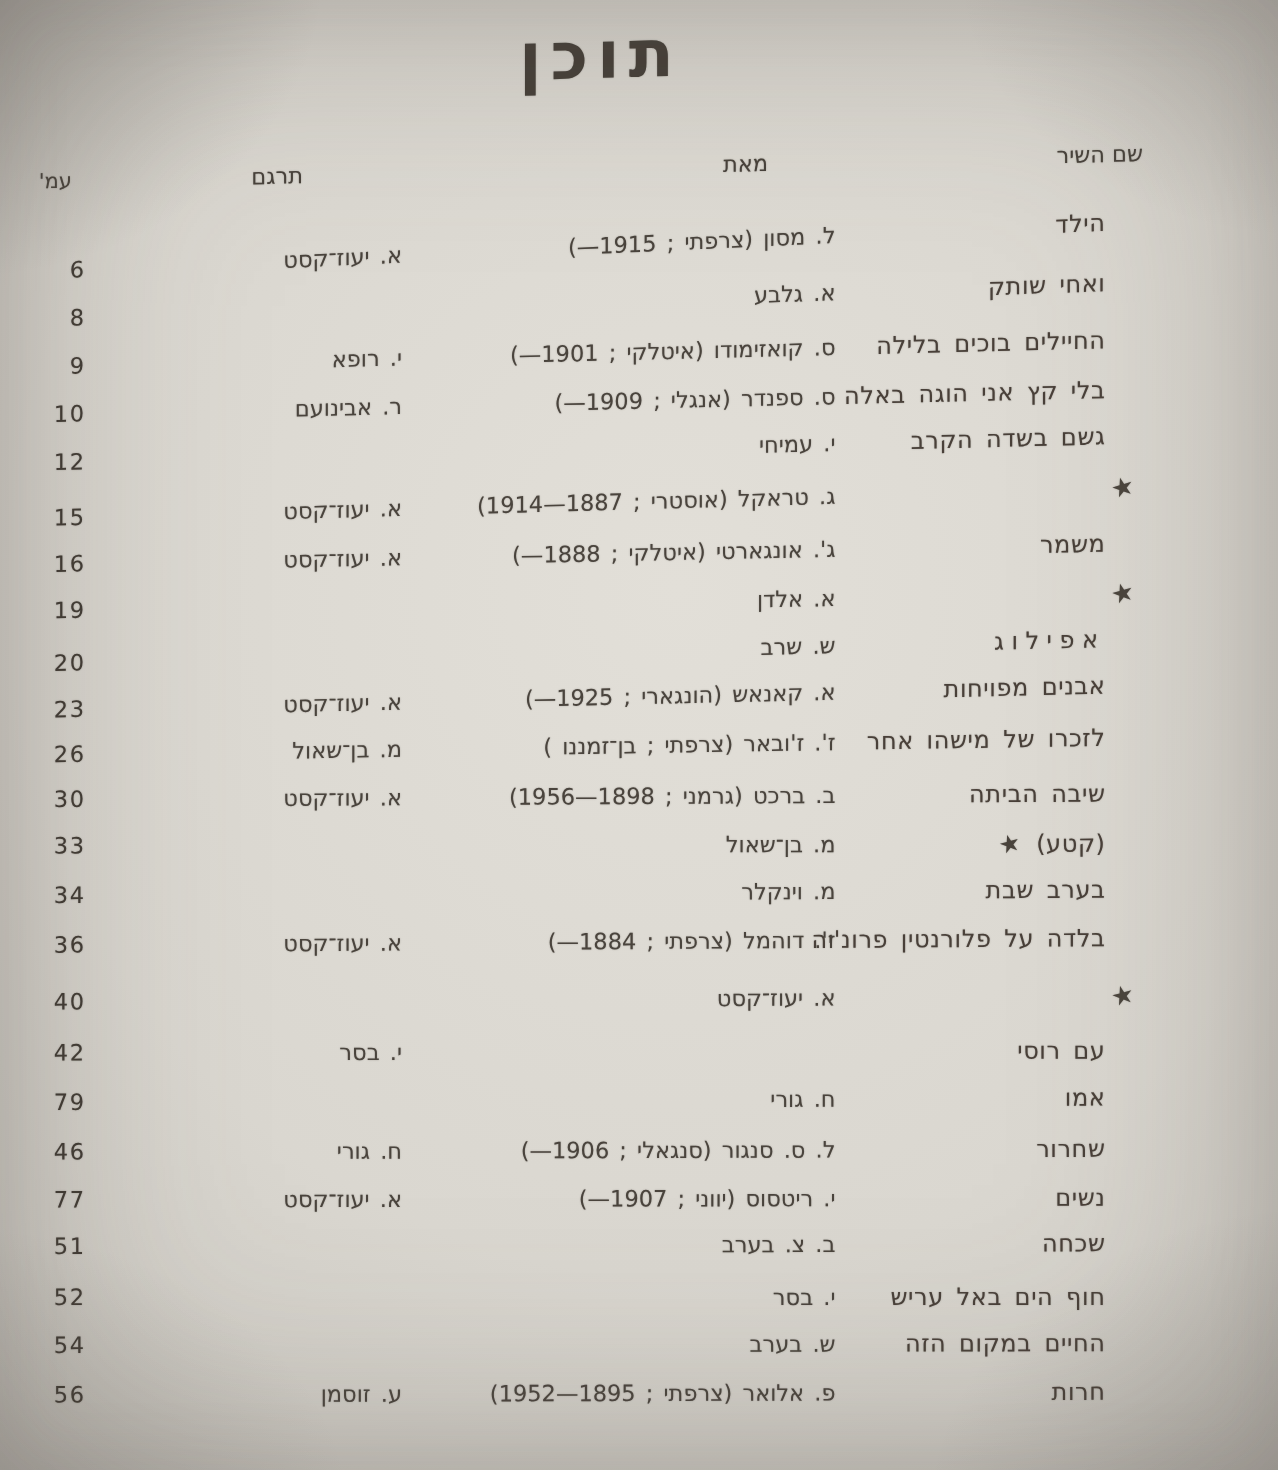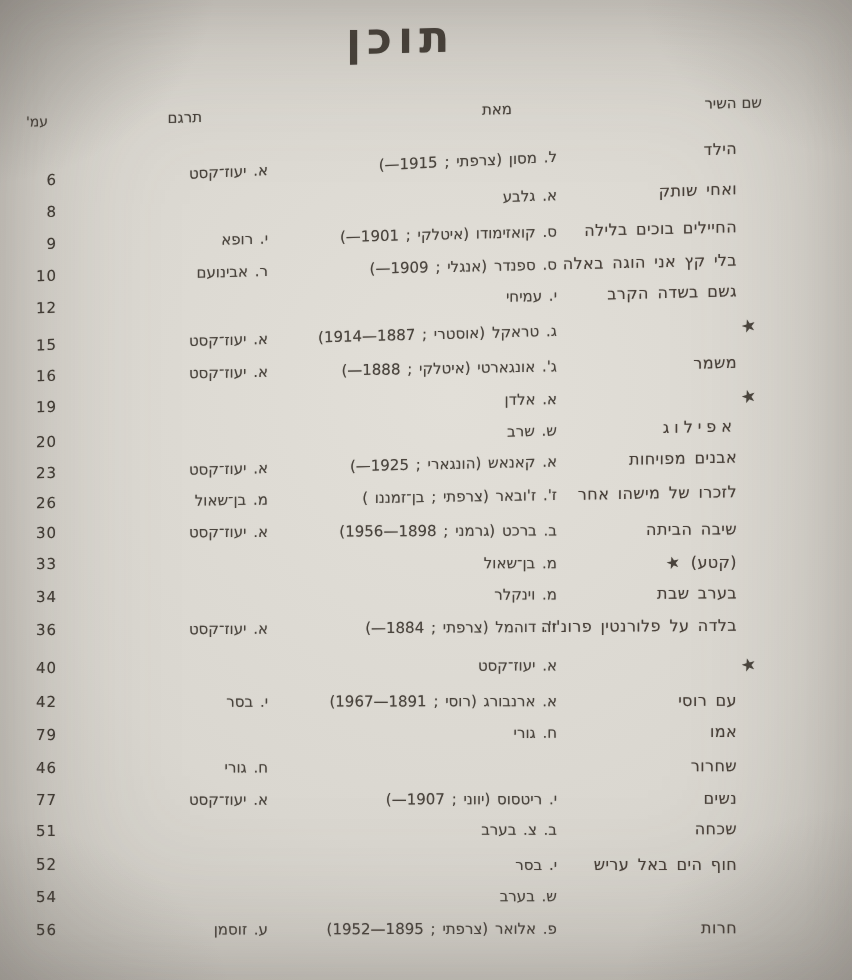--- a/index.html
+++ b/index.html
@@ -156,34 +156,34 @@
 
     <div class="row" style="top:652px;transform:skewY(-0.3deg)">
       <div class="cell c-title star-solo"><span class="star">★</span></div>
       <div class="cell c-author">א. יעוז־קסט</div>
       <div class="cell c-trans"></div>
       <div class="cell c-page">40</div>
     </div>
 
     <div class="row" style="top:686px;transform:skewY(-0.1deg)">
       <div class="cell c-title">עם רוסי</div>
-      <div class="cell c-author">א. ארנבורג (רוסי ; 1891—1967)</div>
       <div class="cell c-trans">י. בסר</div>
       <div class="cell c-page">42</div>
     </div>
 
     <div class="row" style="top:719px;transform:skewY(-0.25deg)">
       <div class="cell c-title">אמו</div>
       <div class="cell c-author">ח. גורי</div>
       <div class="cell c-trans"></div>
       <div class="cell c-page">79</div>
     </div>
 
     <div class="row" style="top:752px;transform:skewY(-0.15deg)">
       <div class="cell c-title">שחרור</div>
+      <div class="cell c-author">ל. ס. סנגור (סנגאלי ; 1906—)</div>
       <div class="cell c-trans">ח. גורי</div>
       <div class="cell c-page">46</div>
     </div>
 
     <div class="row" style="top:784px;transform:skewY(-0.1deg)">
       <div class="cell c-title">נשים</div>
       <div class="cell c-author">י. ריטסוס (יווני ; 1907—)</div>
       <div class="cell c-trans">א. יעוז־קסט</div>
       <div class="cell c-page">77</div>
     </div>
@@ -196,20 +196,21 @@
     </div>
 
     <div class="row" style="top:849px">
       <div class="cell c-title">חוף הים באל עריש</div>
       <div class="cell c-author">י. בסר</div>
       <div class="cell c-trans"></div>
       <div class="cell c-page">52</div>
     </div>
 
     <div class="row" style="top:881px;transform:skewY(-0.1deg)">
+      <div class="cell c-title">החיים במקום הזה</div>
       <div class="cell c-author">ש. בערב</div>
       <div class="cell c-trans"></div>
       <div class="cell c-page">54</div>
     </div>
 
     <div class="row" style="top:914px;transform:skewY(-0.15deg)">
       <div class="cell c-title">חרות</div>
       <div class="cell c-author">פ. אלואר (צרפתי ; 1895—1952)</div>
       <div class="cell c-trans">ע. זוסמן</div>
       <div class="cell c-page">56</div>

